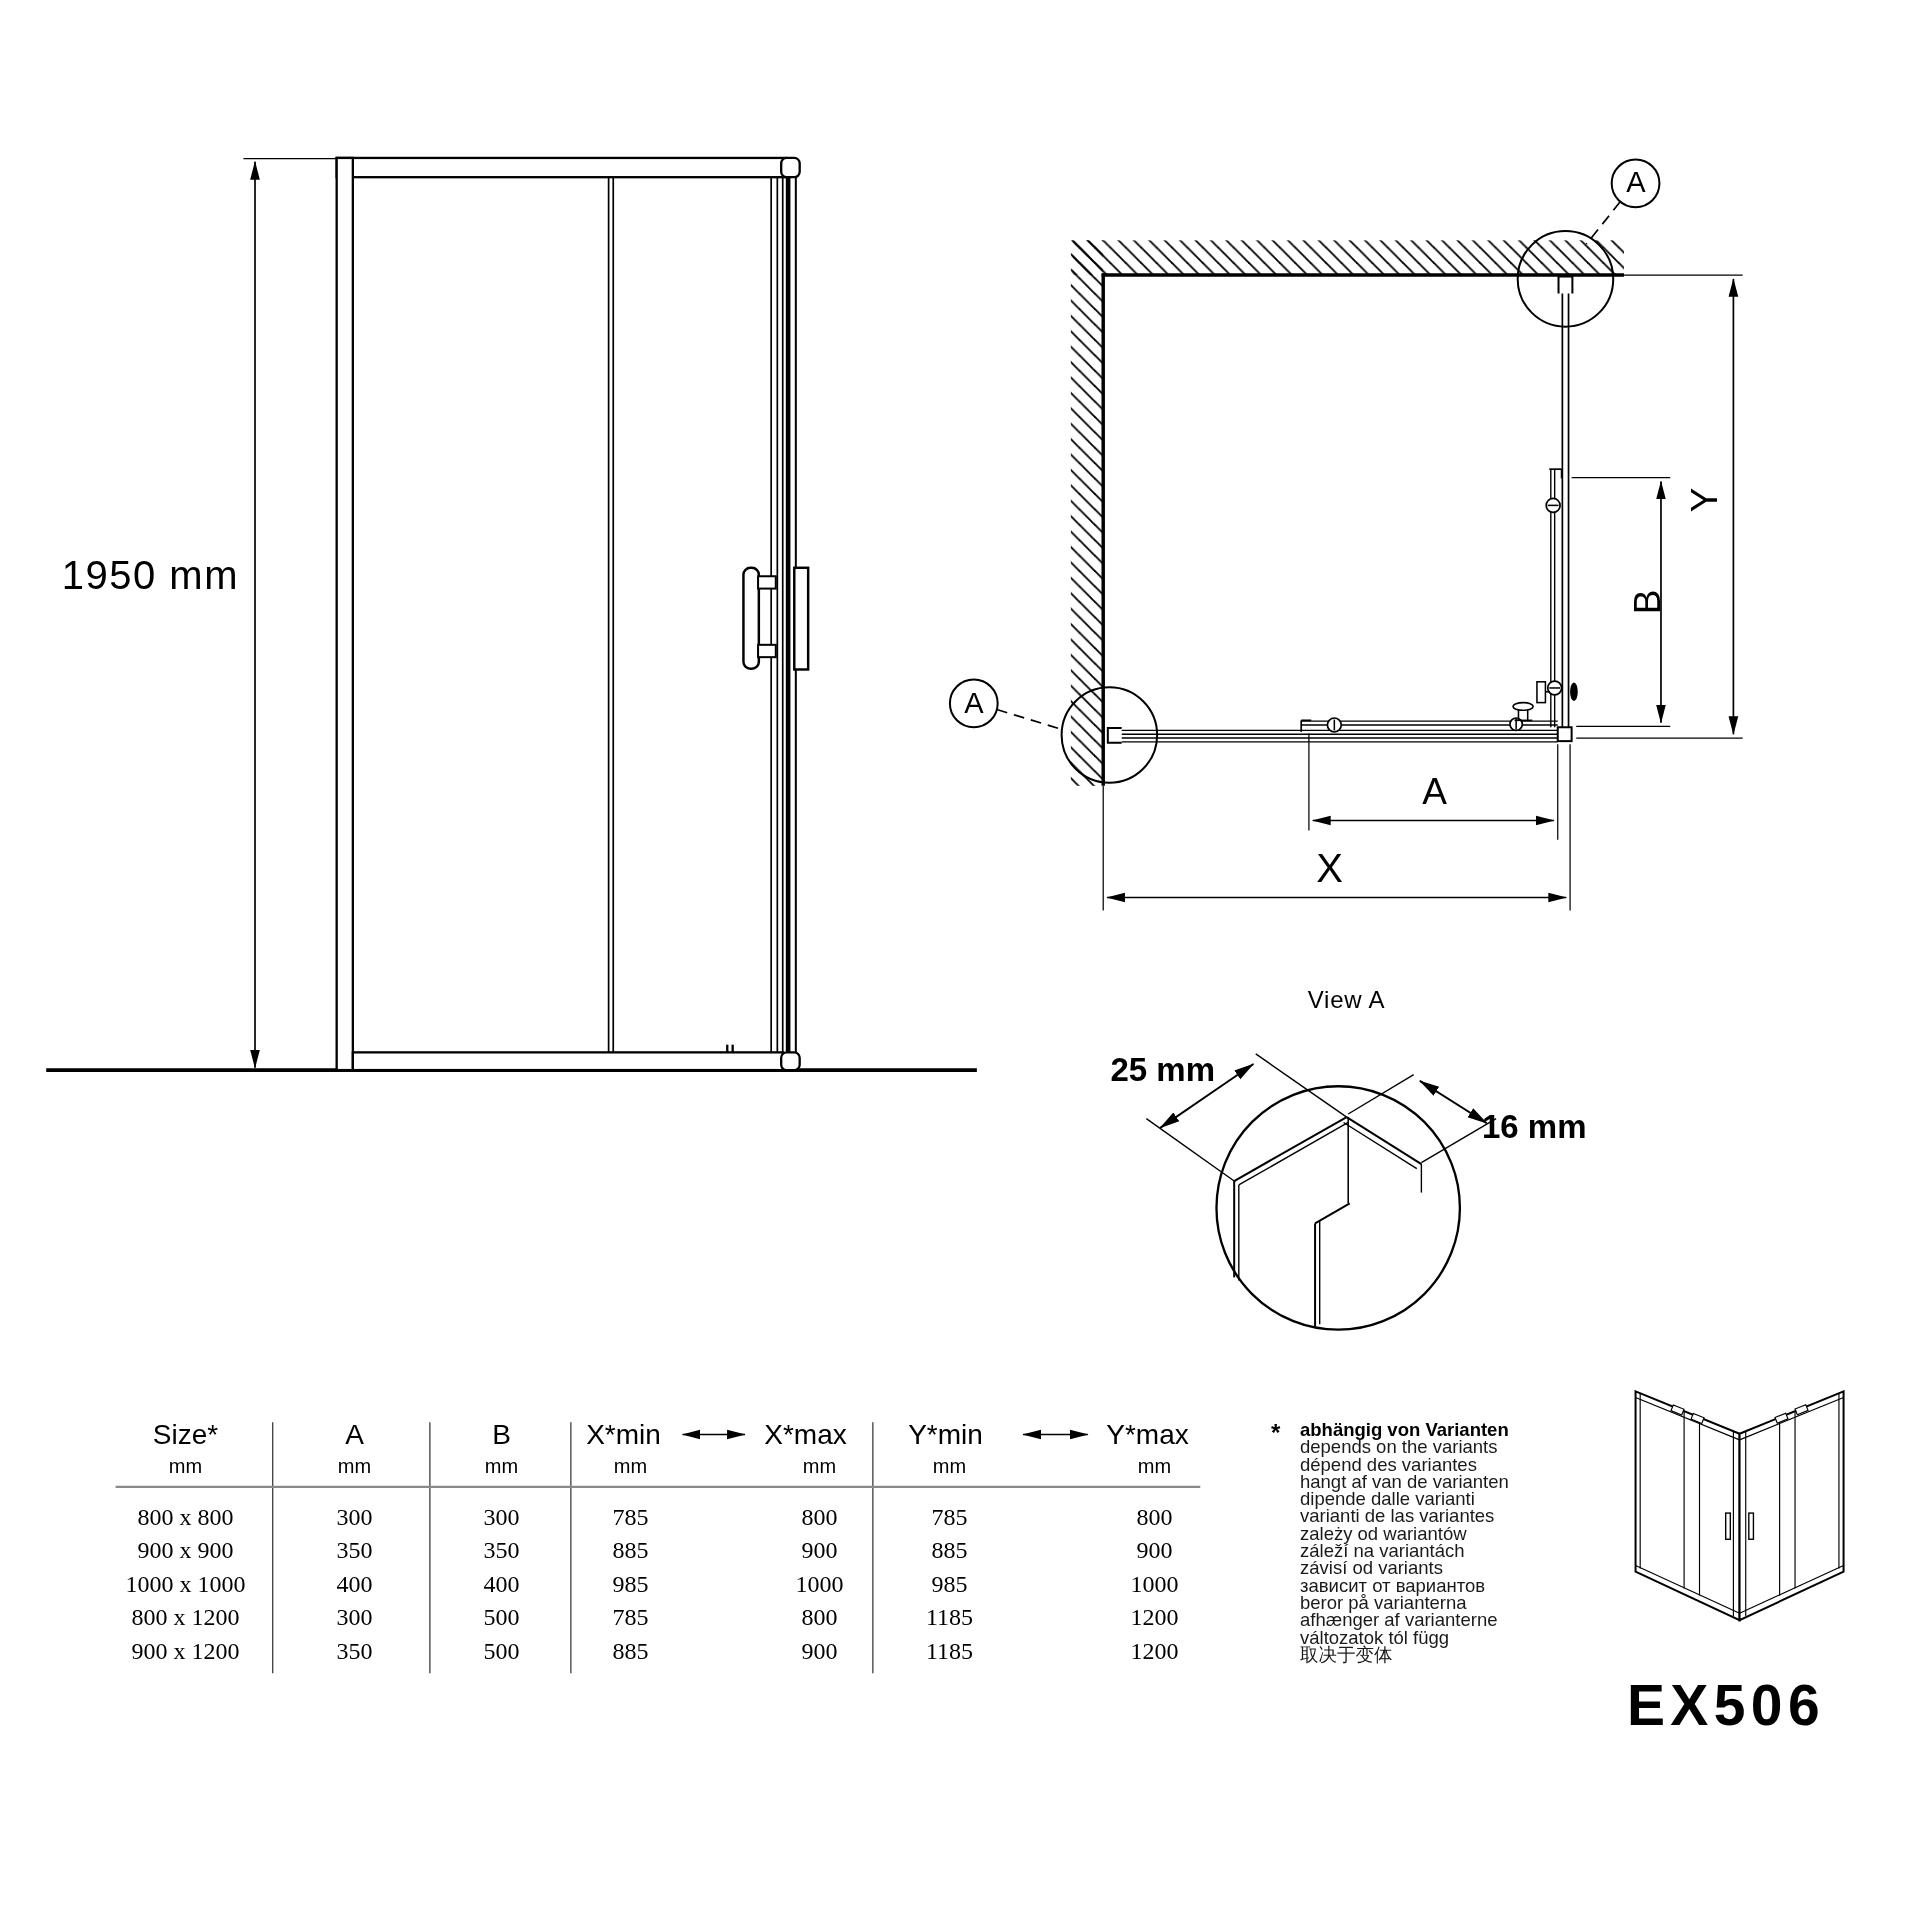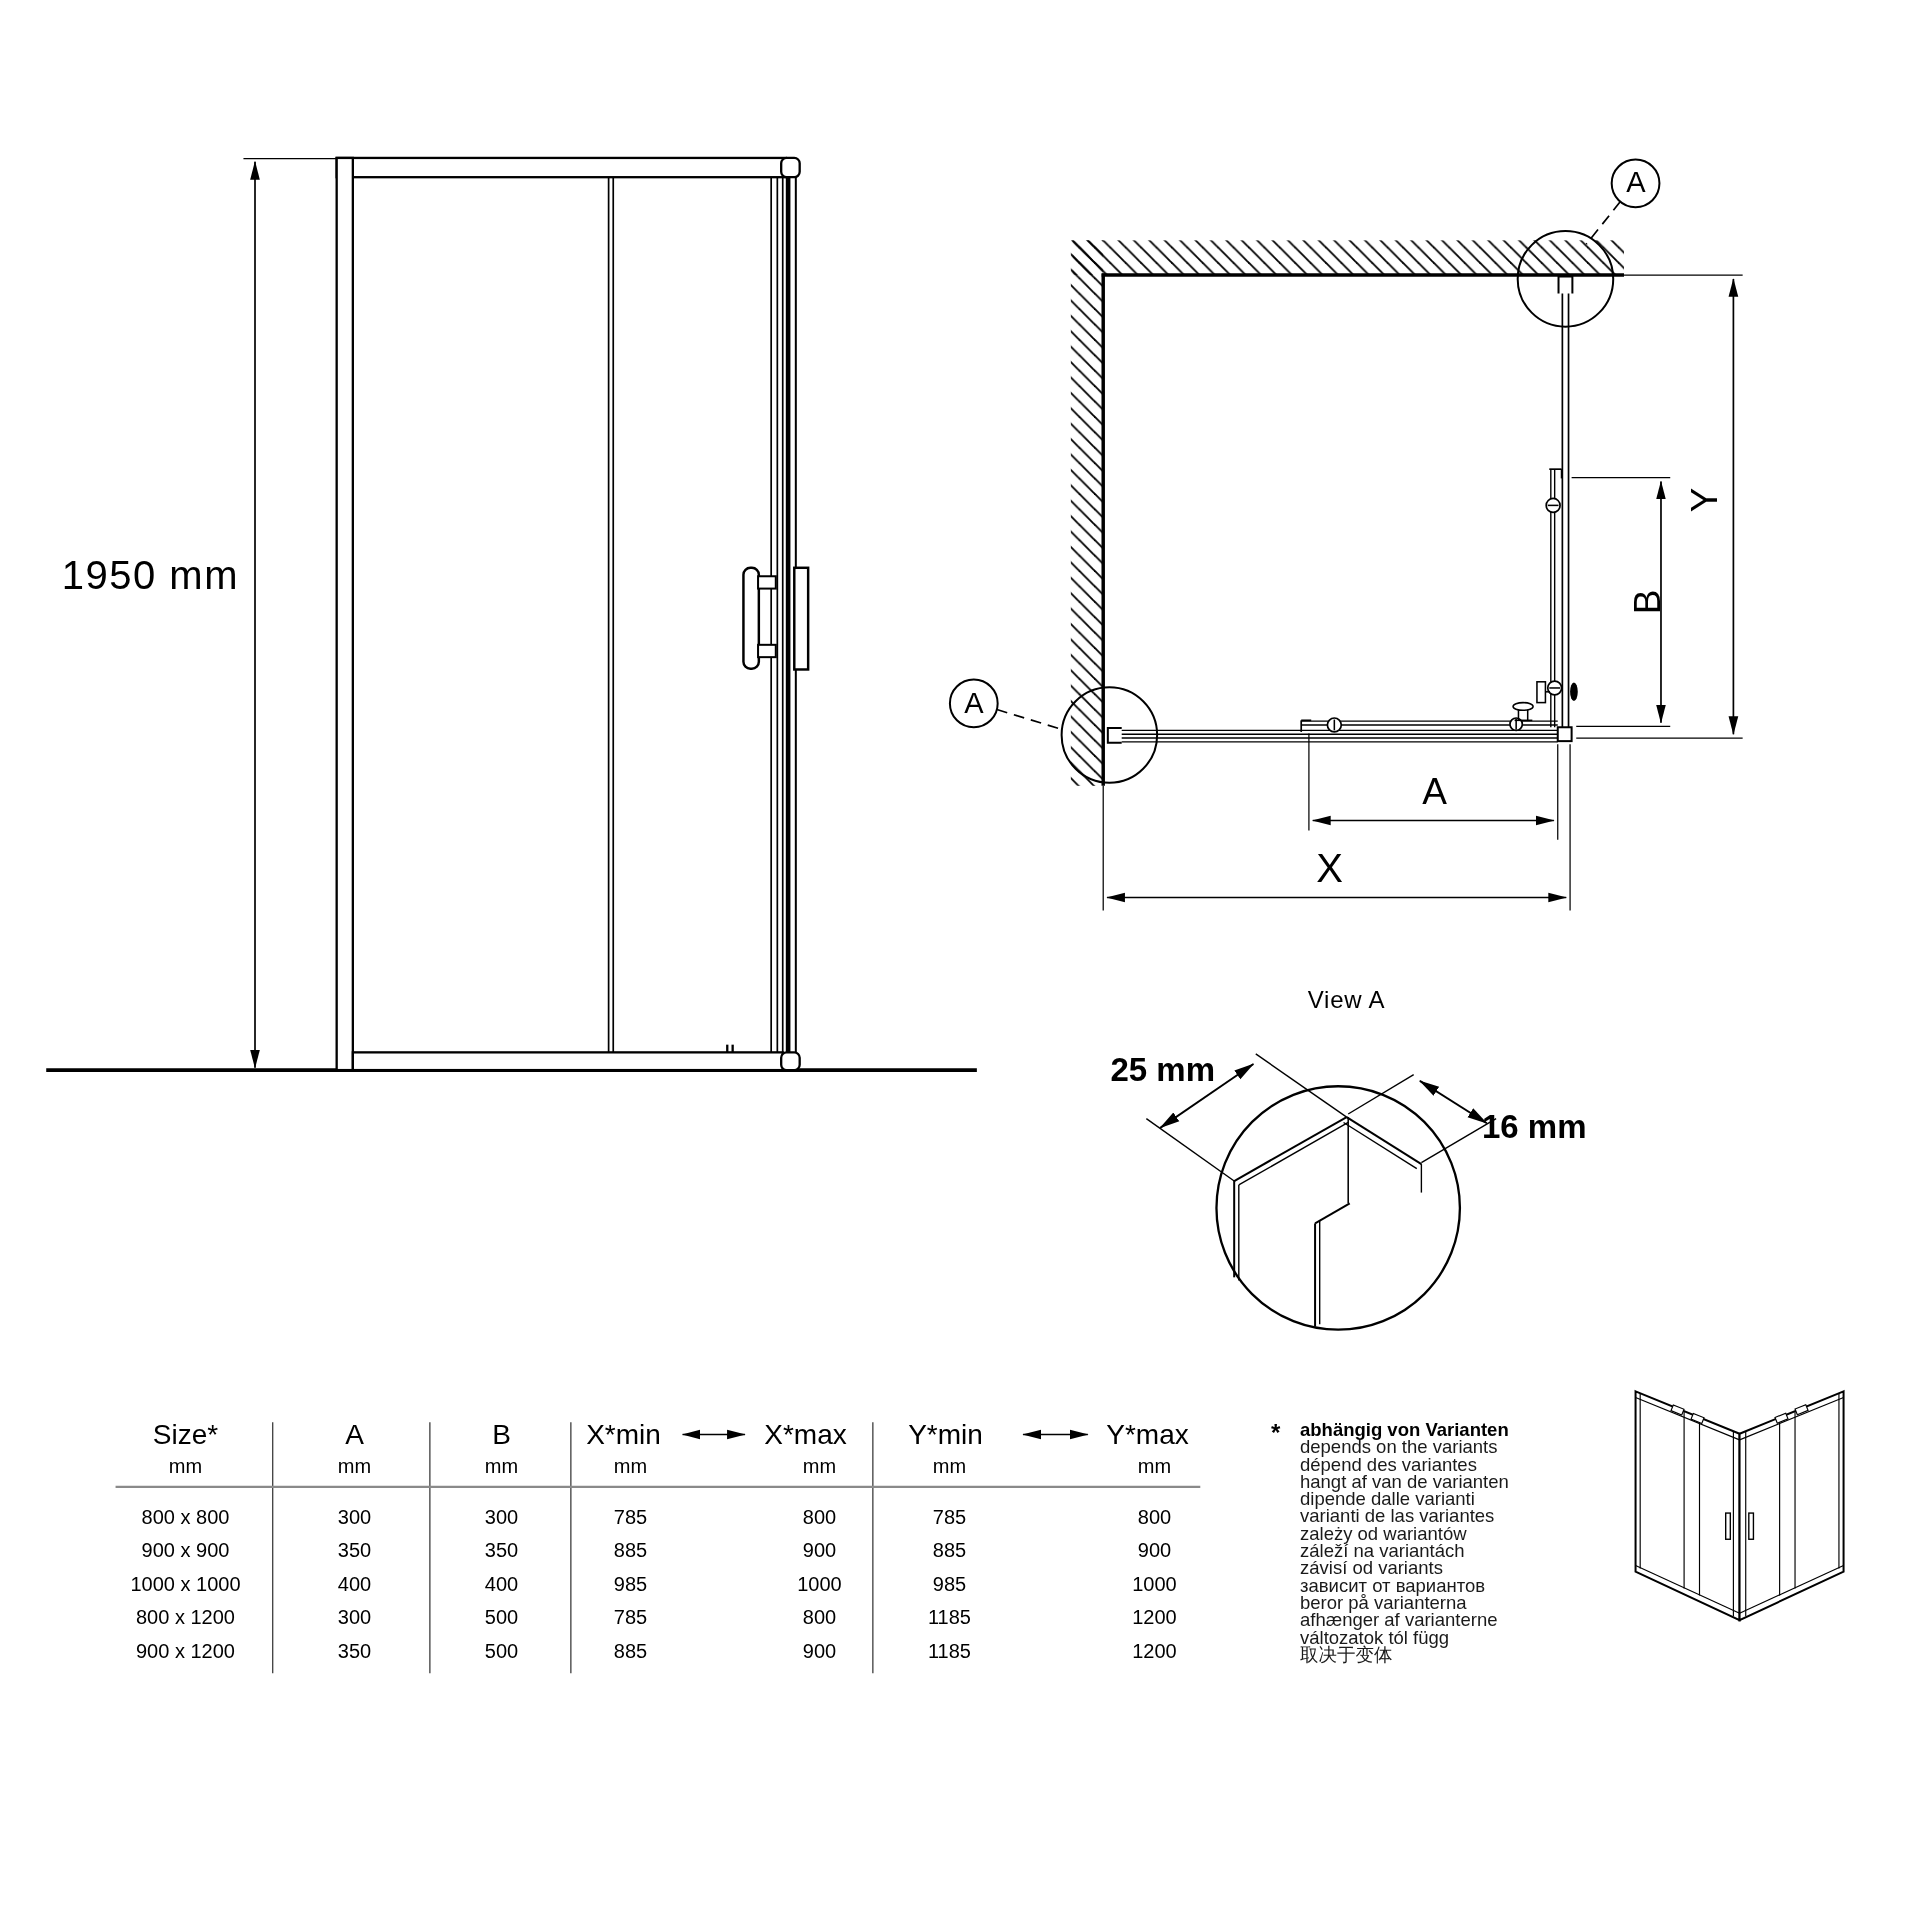--- a/index.html
+++ b/index.html
@@ -13,21 +13,21 @@
   
   .dim-big{font-size:40px;font-weight:500;letter-spacing:1.5px;}
   .dim-axis{font-size:40px;font-weight:500;}
   .balloon-txt{font-size:29px;font-weight:500;}
   .view-title{font-size:24px;font-weight:500;letter-spacing:0.8px;}
   .view-dim{font-size:33px;font-weight:600;}
   .code{font-size:57px;font-weight:700;letter-spacing:5.4px;}
   
   .th{font-size:28px;font-weight:500;}
   .tmm{font-size:20px;font-weight:400;}
-  .td{font-size:20px;font-weight:400;}
+  .td{font-size:24px;font-weight:400;font-family:Liberation Serif, serif;}
   .cell{position:absolute;width:185px;margin-left:-92px;text-align:center;line-height:34px;}
   
   #variant-note{position:absolute;left:1300px;top:1421px;width:262px;}
   .note-line{font-size:18.5px;line-height:17.3px;font-weight:400;color:#1a1a1a;}
   .note-line.bold{font-weight:700;color:#000000;}
   #note-star{position:absolute;left:1271px;top:1419px;font-size:24px;font-weight:700;}
 </style>
 </head>
 <body>
 
@@ -210,20 +210,21 @@
   <div class="lbl dim-axis center rot" style="left:1666px;top:479px;width:77px;font-size:37px;">Y</div>
   <div class="lbl dim-axis center rot" style="left:1609px;top:581px;width:77px;font-size:37px;">B</div>
 
   <div class="lbl balloon-txt center" style="left:1605px;top:166px;width:62px;">A</div>
   <div class="lbl balloon-txt center" style="left:943px;top:687px;width:62px;">A</div>
 
   <div class="lbl view-title center" style="left:1231px;top:986px;width:231px;">View A</div>
   <div class="lbl view-dim right" style="left:1025px;top:1051px;width:190px;">25 mm</div>
   <div class="lbl view-dim" style="left:1466px;top:1108px;margin-left:16px;">16 mm</div>
 
+  <div class="lbl code center" style="left:1572px;top:1672px;width:308px;">EX506</div>
 
   <div class="lbl" id="note-star">*</div>
   <div id="variant-note">
       <div class="note-line bold">abhängig von Varianten</div>
       <div class="note-line">depends on the variants</div>
       <div class="note-line">dépend des variantes</div>
       <div class="note-line">hangt af van de varianten</div>
       <div class="note-line">dipende dalle varianti</div>
       <div class="note-line">varianti de las variantes</div>
       <div class="note-line">zależy od wariantów</div>

